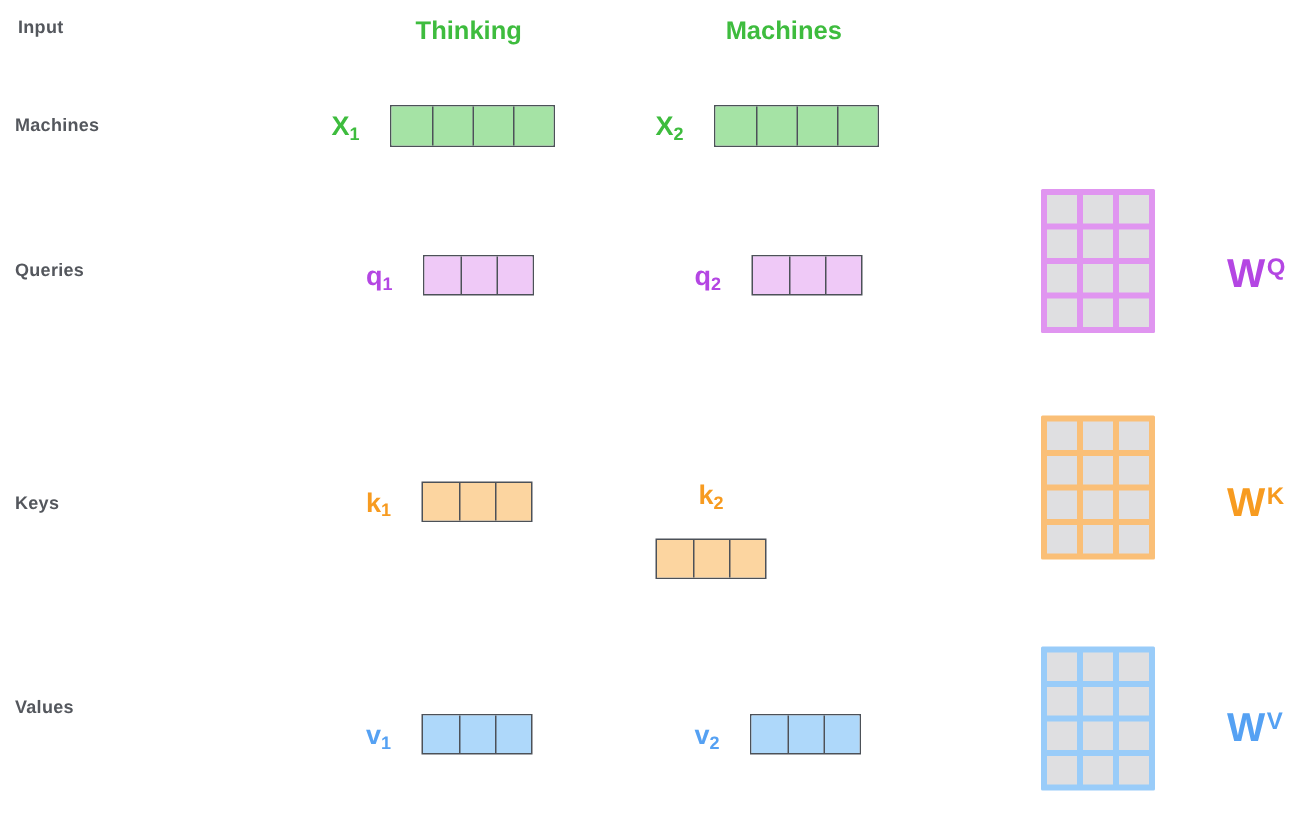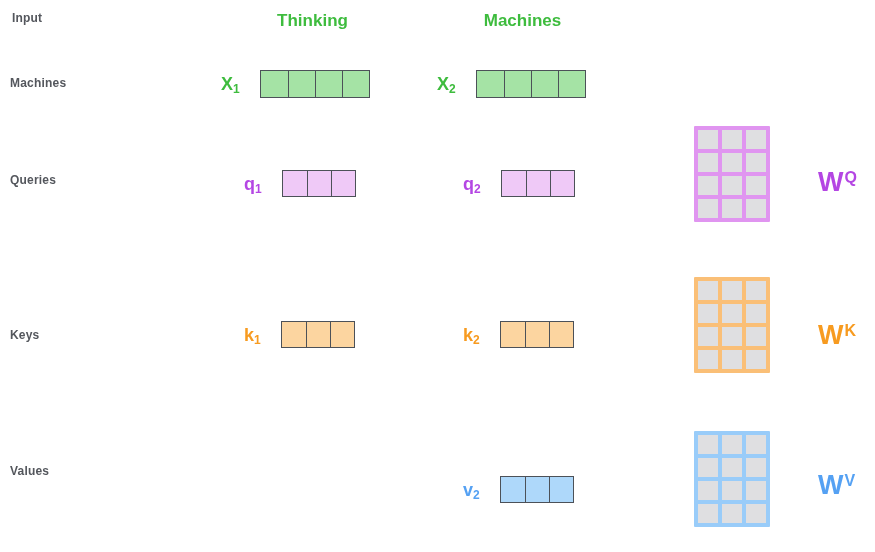--- a/index.html
+++ b/index.html
@@ -76,21 +76,21 @@
   .vec.green  .vec-label { color: var(--green-text); }
   .vec.purple .vec-label { color: var(--purple-text); }
   .vec.orange .vec-label { color: var(--orange-text); }
   .vec.blue   .vec-label { color: var(--blue-text); }
 
   #vec-x1 { left: 221px; top: 70px; }
   #vec-x2 { left: 437px; top: 70px; }
   #vec-q1 { left: 244px; top: 170px; }
   #vec-q2 { left: 463px; top: 170px; }
   #vec-k1 { left: 244px; top: 321px; text-align: right; }
-  #vec-k2 { left: 463px; top: 321px; }
+  #vec-k2 { left: 437px; top: 321px; flex-direction: column; }
   #vec-v1 { left: 244px; top: 476px; }
   #vec-v2 { left: 463px; top: 476px; }
 
   
   .matrix {
     position: absolute;
     display: grid;
     grid-template-columns: repeat(3, 20px);
     grid-auto-rows: 19px;
     gap: 4px;
@@ -180,20 +180,28 @@
       </span>
     </div>
   <div id="vec-k2" class="vec orange">
       <span class="vec-label"><span>k</span><span class="vec-sub">2</span></span>
       <span class="vec-box">
         <span class="cell"></span>
         <span class="cell"></span>
         <span class="cell"></span>
       </span>
     </div>
+  <div id="vec-v1" class="vec blue">
+      <span class="vec-label"><span>v</span><span class="vec-sub">1</span></span>
+      <span class="vec-box">
+        <span class="cell"></span>
+        <span class="cell"></span>
+        <span class="cell"></span>
+      </span>
+    </div>
   <div id="vec-v2" class="vec blue">
       <span class="vec-label"><span>v</span><span class="vec-sub">2</span></span>
       <span class="vec-box">
         <span class="cell"></span>
         <span class="cell"></span>
         <span class="cell"></span>
       </span>
     </div>
 
   <div id="matrix-wq" class="matrix purple">

